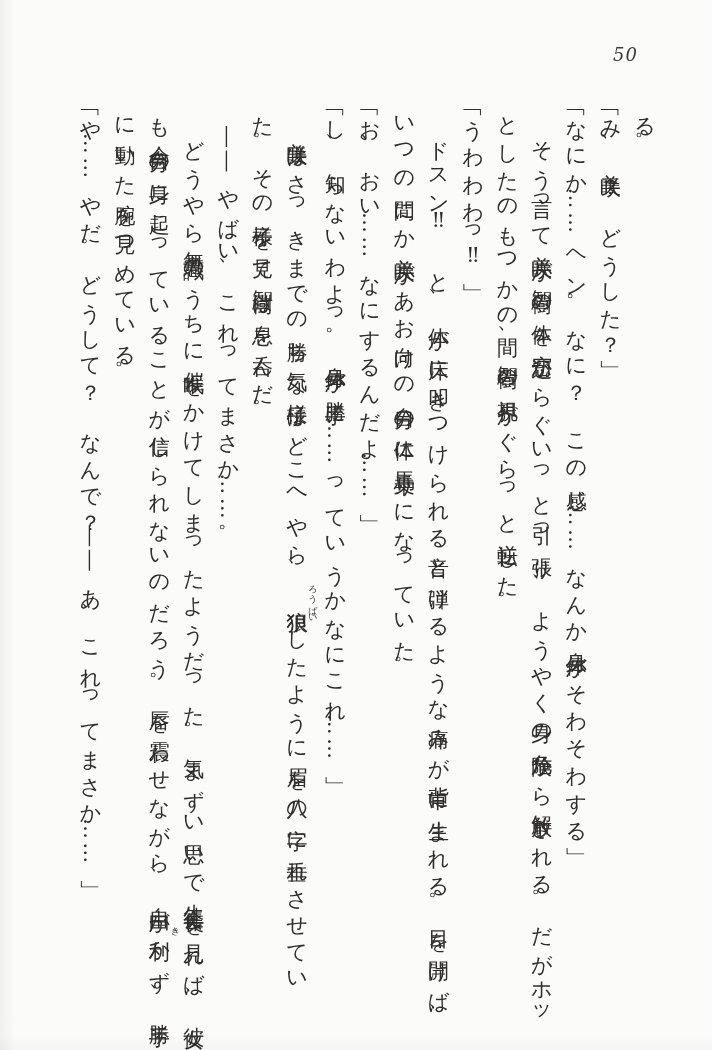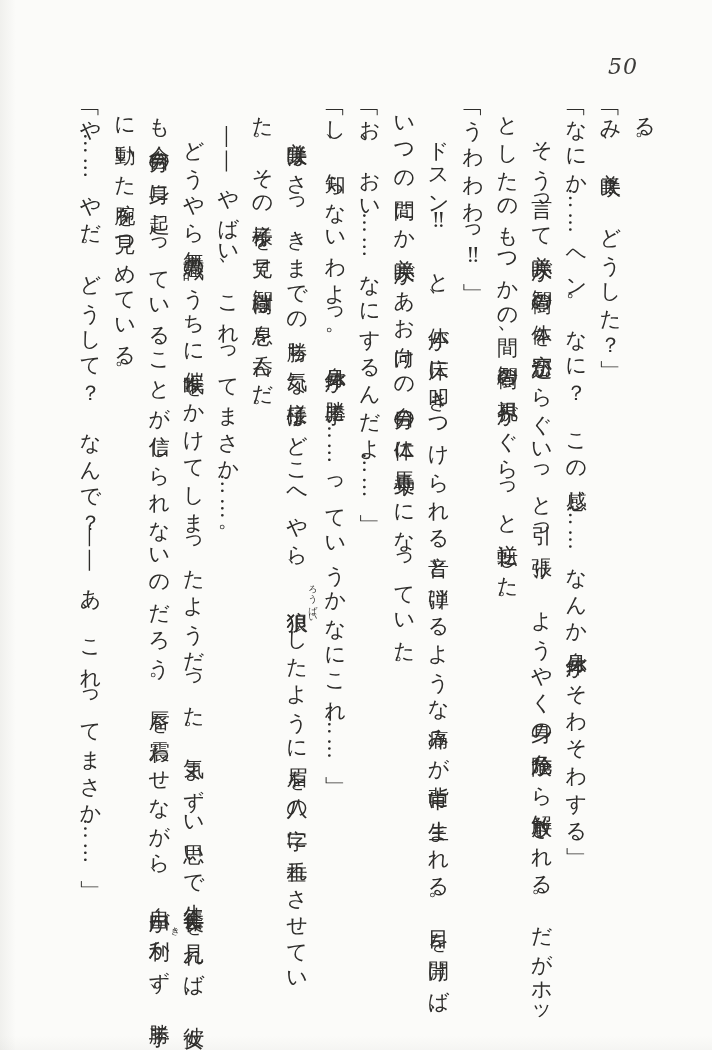--- a/index.html
+++ b/index.html
@@ -22,23 +22,23 @@
   .scan-vignette {
     position: absolute;
     inset: 0;
     pointer-events: none;
     background:
       linear-gradient(90deg, rgba(190,190,185,0.18) 0px, rgba(190,190,185,0) 16px),
       linear-gradient(0deg, rgba(190,190,185,0.10) 0px, rgba(190,190,185,0) 14px);
   }
   .page-number {
     position: absolute;
-    top: 54px;
+    top: 44px;
     right: 74px;
-    font-size: 22px;
+    font-size: 18px;
     font-style: italic;
     letter-spacing: 1px;
     color: var(--pgnum);
   }
   .text-block {
     position: absolute;
     top: 102px;
     right: 50px;
     height: 928px;
     writing-mode: vertical-rl;

